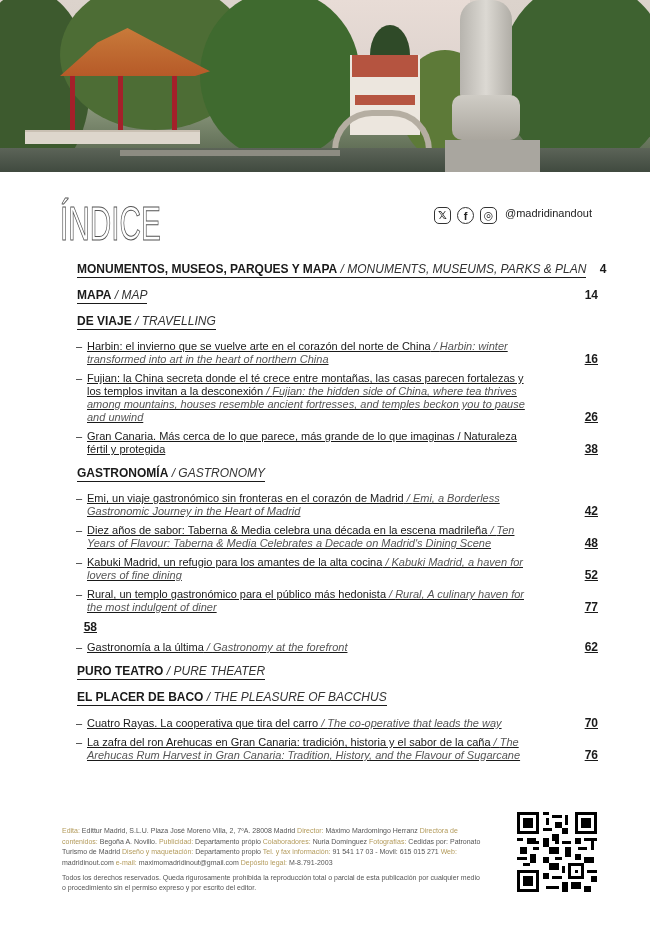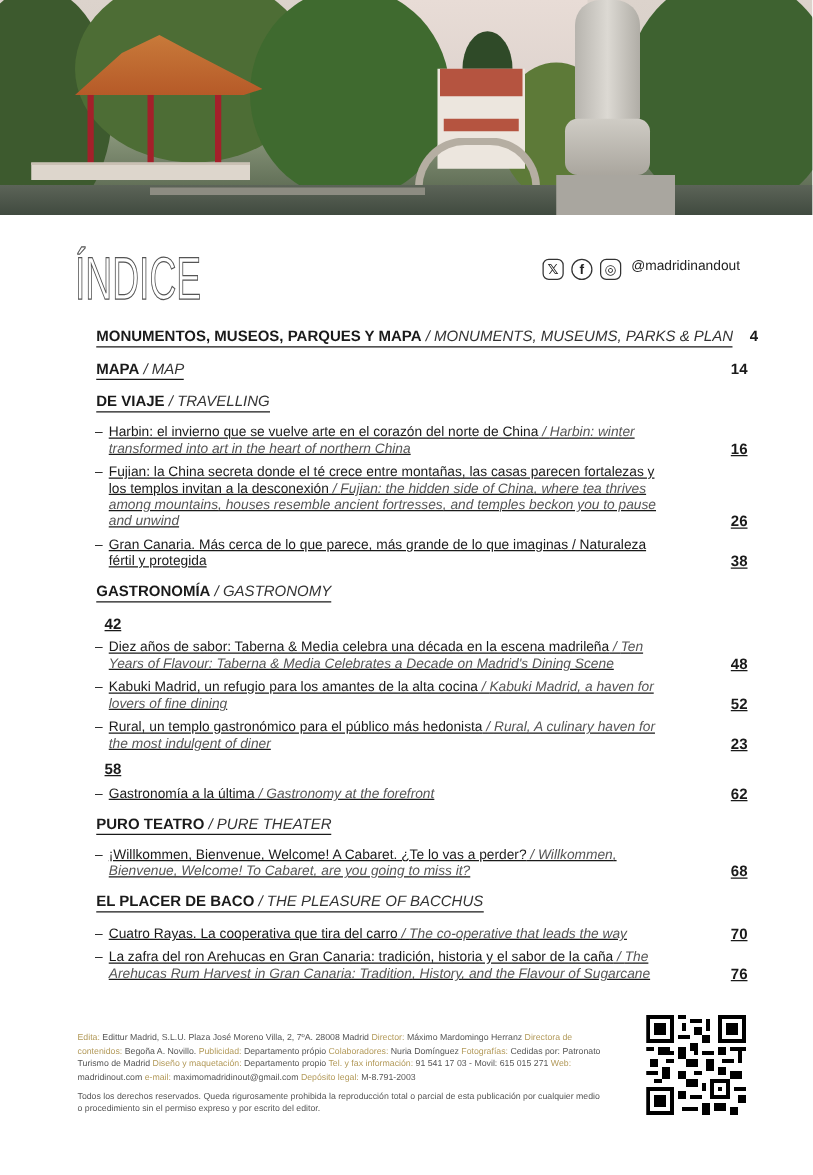--- a/index.html
+++ b/index.html
@@ -132,50 +132,47 @@
       <div class="txt"><span class="es">Gran Canaria. Más cerca de lo que parece, más grande de lo que imaginas / Naturaleza fértil y protegida</span></div>
       <span class="page">38</span>
     </div>
   </div>
 
   <div class="sec" style="margin-top:10px">
     <div class="sec-head">
       <span class="sec-title"><span class="es">GASTRONOMÍA</span><span class="en"> / </span><span class="en">GASTRONOMY</span></span>
     </div>
     <div class="item" style="margin-top:10px">
+      <div class="txt"><span class="es">Emi, un viaje gastronómico sin fronteras en el corazón de Madrid</span><span class="en"> / </span><span class="en">Emi, a Borderless Gastronomic Journey in the Heart of Madrid</span></div>
       <span class="page">42</span>
     </div>
     <div class="item">
       <div class="txt"><span class="es">Diez años de sabor: Taberna &amp; Media celebra una década en la escena madrileña</span><span class="en"> / </span><span class="en">Ten Years of Flavour: Taberna &amp; Media Celebrates a Decade on Madrid's Dining Scene</span></div>
       <span class="page">48</span>
     </div>
     <div class="item">
       <div class="txt"><span class="es">Kabuki Madrid, un refugio para los amantes de la alta cocina</span><span class="en"> / </span><span class="en">Kabuki Madrid, a haven for lovers of fine dining</span></div>
       <span class="page">52</span>
     </div>
     <div class="item">
       <div class="txt"><span class="es">Rural, un templo gastronómico para el público más hedonista</span><span class="en"> / </span><span class="en">Rural, A culinary  haven for the most indulgent of diner</span></div>
-      <span class="page">23</span>
+      <span class="page">77</span>
     </div>
     <div class="item">
       <span class="page">58</span>
     </div>
     <div class="item">
       <div class="txt"><span class="es">Gastronomía a la última</span><span class="en"> / </span><span class="en">Gastronomy at the forefront</span></div>
       <span class="page">62</span>
     </div>
   </div>
 
   <div class="sec" style="margin-top:10px">
     <div class="sec-head">
       <span class="sec-title"><span class="es">PURO TEATRO</span><span class="en"> / </span><span class="en">PURE THEATER</span></span>
-    </div>
-    <div class="item" style="margin-top:10px">
-      <div class="txt"><span class="es">¡Willkommen, Bienvenue, Welcome! A Cabaret. ¿Te lo vas a perder?</span><span class="en"> / </span><span class="en">Willkommen, Bienvenue, Welcome! To Cabaret, are you going to miss it?</span></div>
-      <span class="page">68</span>
     </div>
   </div>
 
   <div class="sec" style="margin-top:10px">
     <div class="sec-head">
       <span class="sec-title"><span class="es">EL PLACER DE BACO</span><span class="en"> / </span><span class="en">THE PLEASURE OF BACCHUS</span></span>
     </div>
     <div class="item" style="margin-top:10px">
       <div class="txt"><span class="es">Cuatro Rayas. La cooperativa que tira del carro</span><span class="en"> / </span><span class="en">The co-operative that leads the way</span></div>
       <span class="page">70</span>

